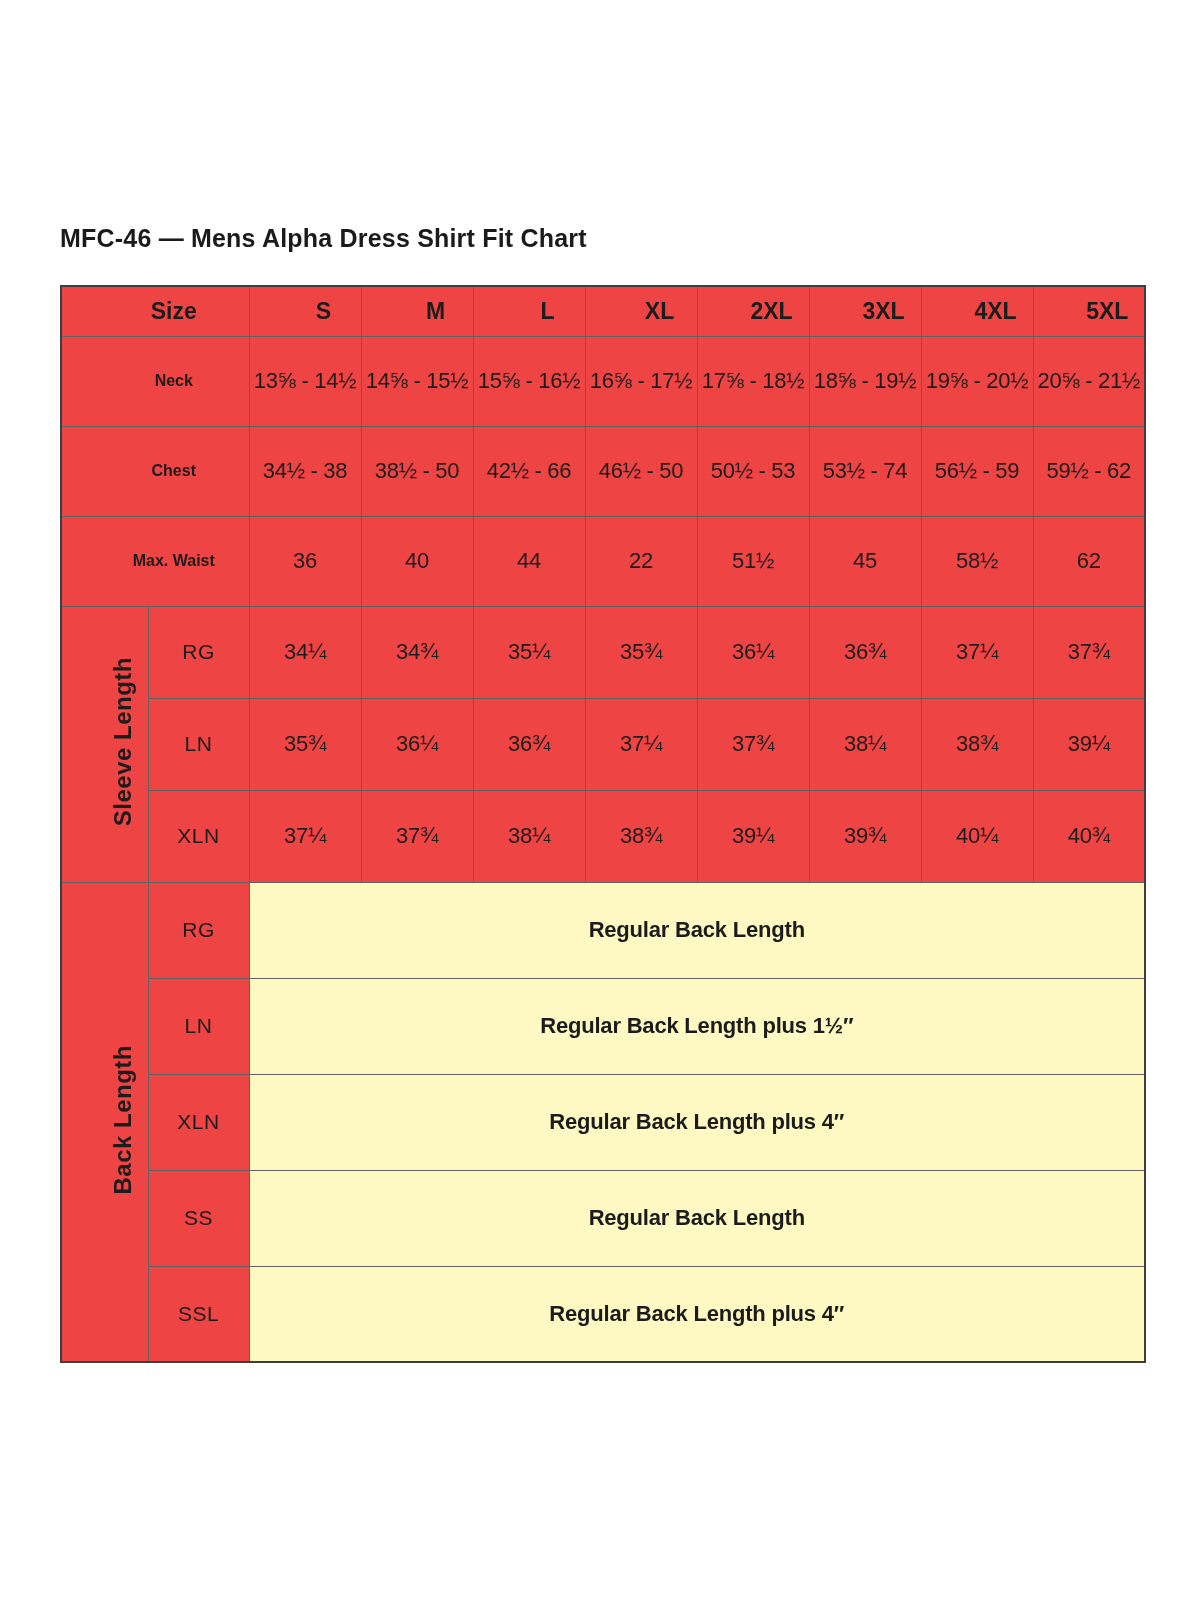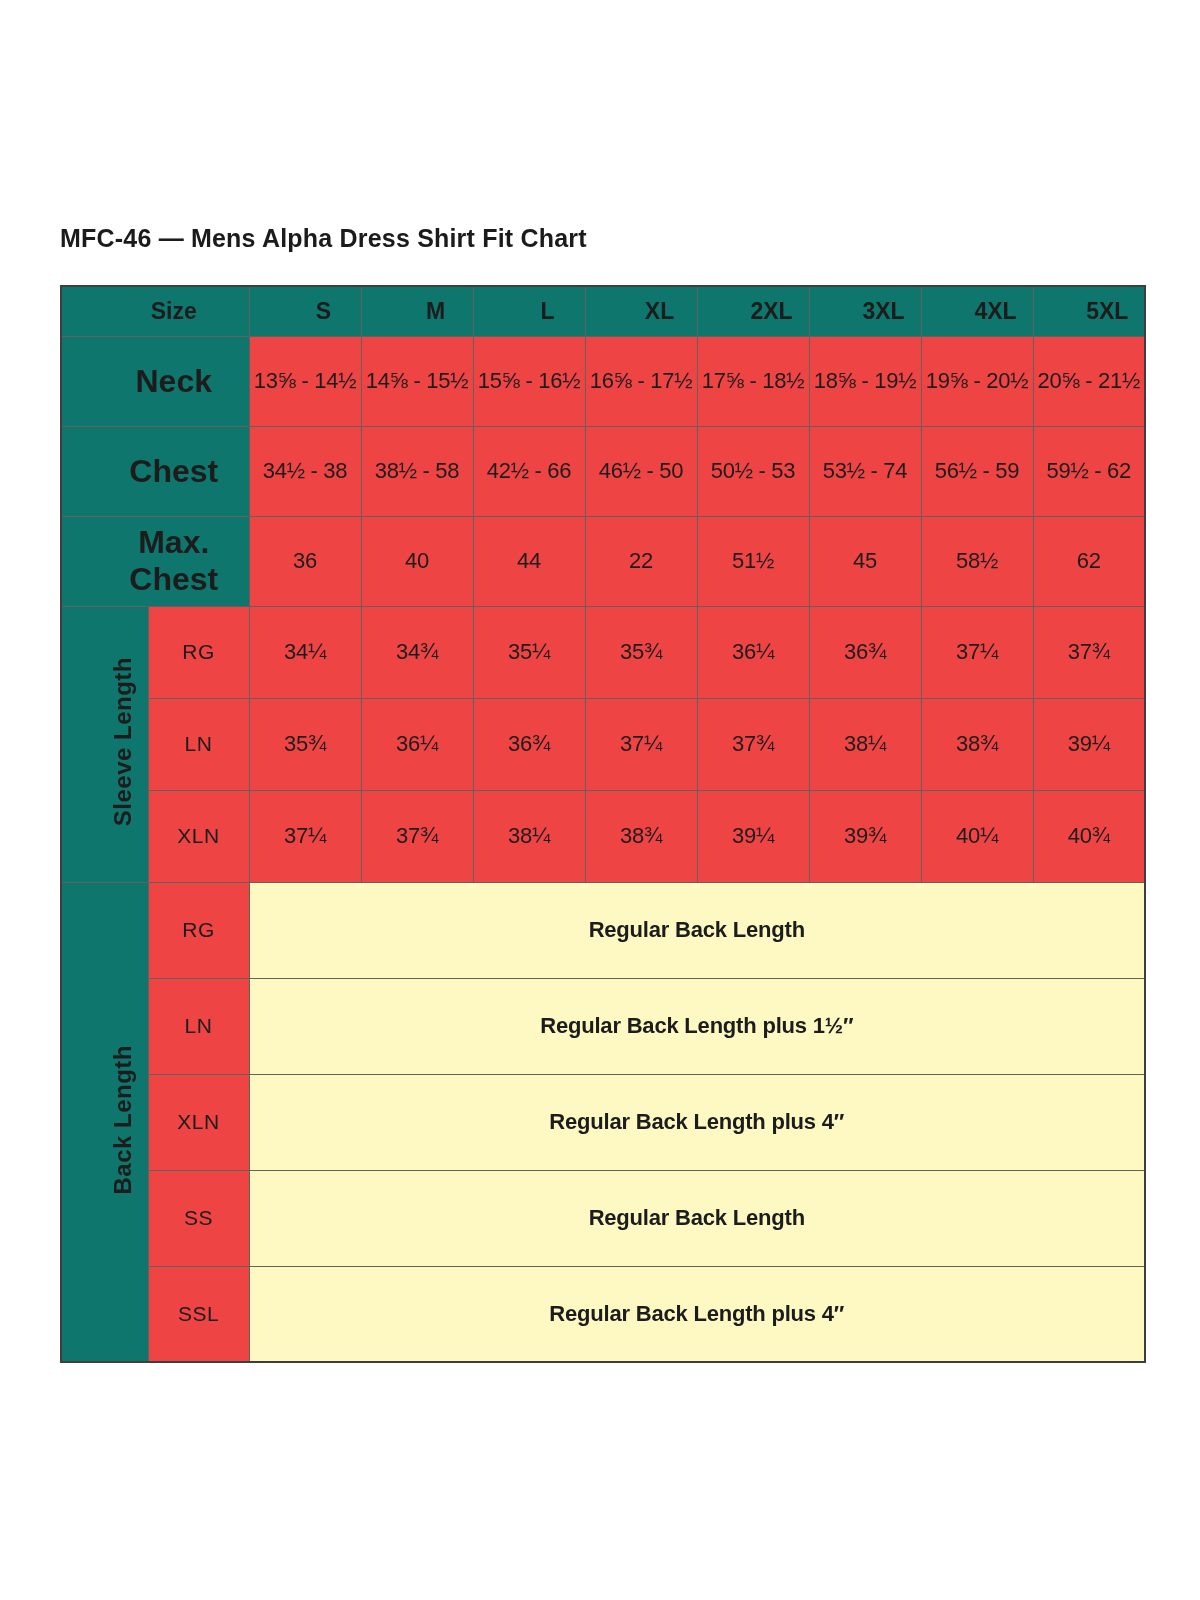--- a/index.html
+++ b/index.html
@@ -24,24 +24,24 @@
   th,td{
     border:1.5px solid #616161;
     text-align:center;vertical-align:middle;
     padding:0;color:#1c1c1c;
   }
   tr.r-hdr{height:50px;}
   tr.r-meas{height:90px;}
   tr.r-sleeve{height:92px;}
   tr.r-back{height:96px;}
   .hdr, .mlabel, .vlabel{
-    background:#0f766e;font-weight:700;padding-left:37px;
+    background:#ef4444;font-weight:700;padding-left:37px;
   }
   .hdr{font-size:23px;}
-  .mlabel{font-size:32px;margin-top:24px;}
+  .mlabel{font-size:16px;margin-top:24px;}
   .vlabel span{
     display:inline-block;
     writing-mode:vertical-rl;
     transform:rotate(180deg);
     font-size:24px;font-weight:700;letter-spacing:.5px;
     white-space:nowrap;
   }
   .code{
     background:#ef4444;font-size:21px;font-weight:400;letter-spacing:.5px;
   }
@@ -94,31 +94,31 @@
       <td class="val">16⅝ - 17½</td>
       <td class="val">17⅝ - 18½</td>
       <td class="val">18⅝ - 19½</td>
       <td class="val">19⅝ - 20½</td>
       <td class="val">20⅝ - 21½</td>
     </tr>
 
     <tr class="r-meas">
       <th class="mlabel" colspan="2">Chest</th>
       <td class="val">34½ - 38</td>
-      <td class="val">38½ - 58</td>
+      <td class="val">38½ - 50</td>
       <td class="val">42½ - 66</td>
       <td class="val">46½ - 50</td>
       <td class="val">50½ - 53</td>
       <td class="val">53½ - 74</td>
       <td class="val">56½ - 59</td>
       <td class="val">59½ - 62</td>
     </tr>
 
     <tr class="r-meas">
-      <th class="mlabel" colspan="2">Max. Chest</th>
+      <th class="mlabel" colspan="2">Max. Waist</th>
       <td class="val">36</td>
       <td class="val">40</td>
       <td class="val">44</td>
       <td class="val">22</td>
       <td class="val">51½</td>
       <td class="val">45</td>
       <td class="val">58½</td>
       <td class="val">62</td>
     </tr>
 

